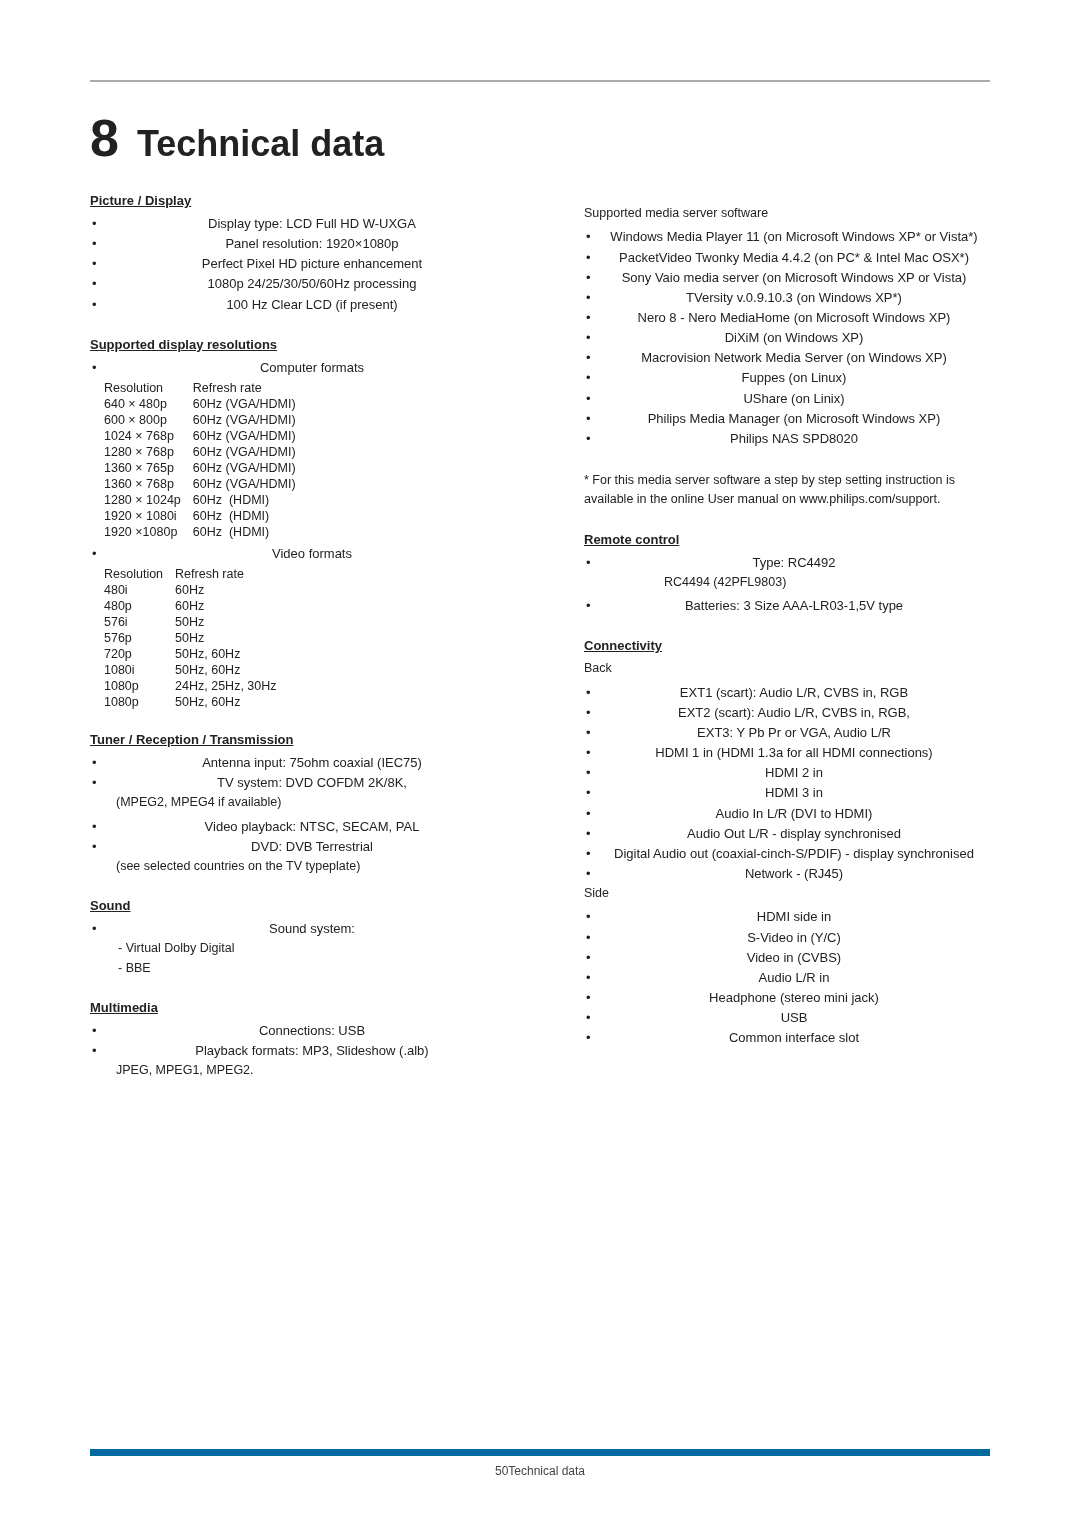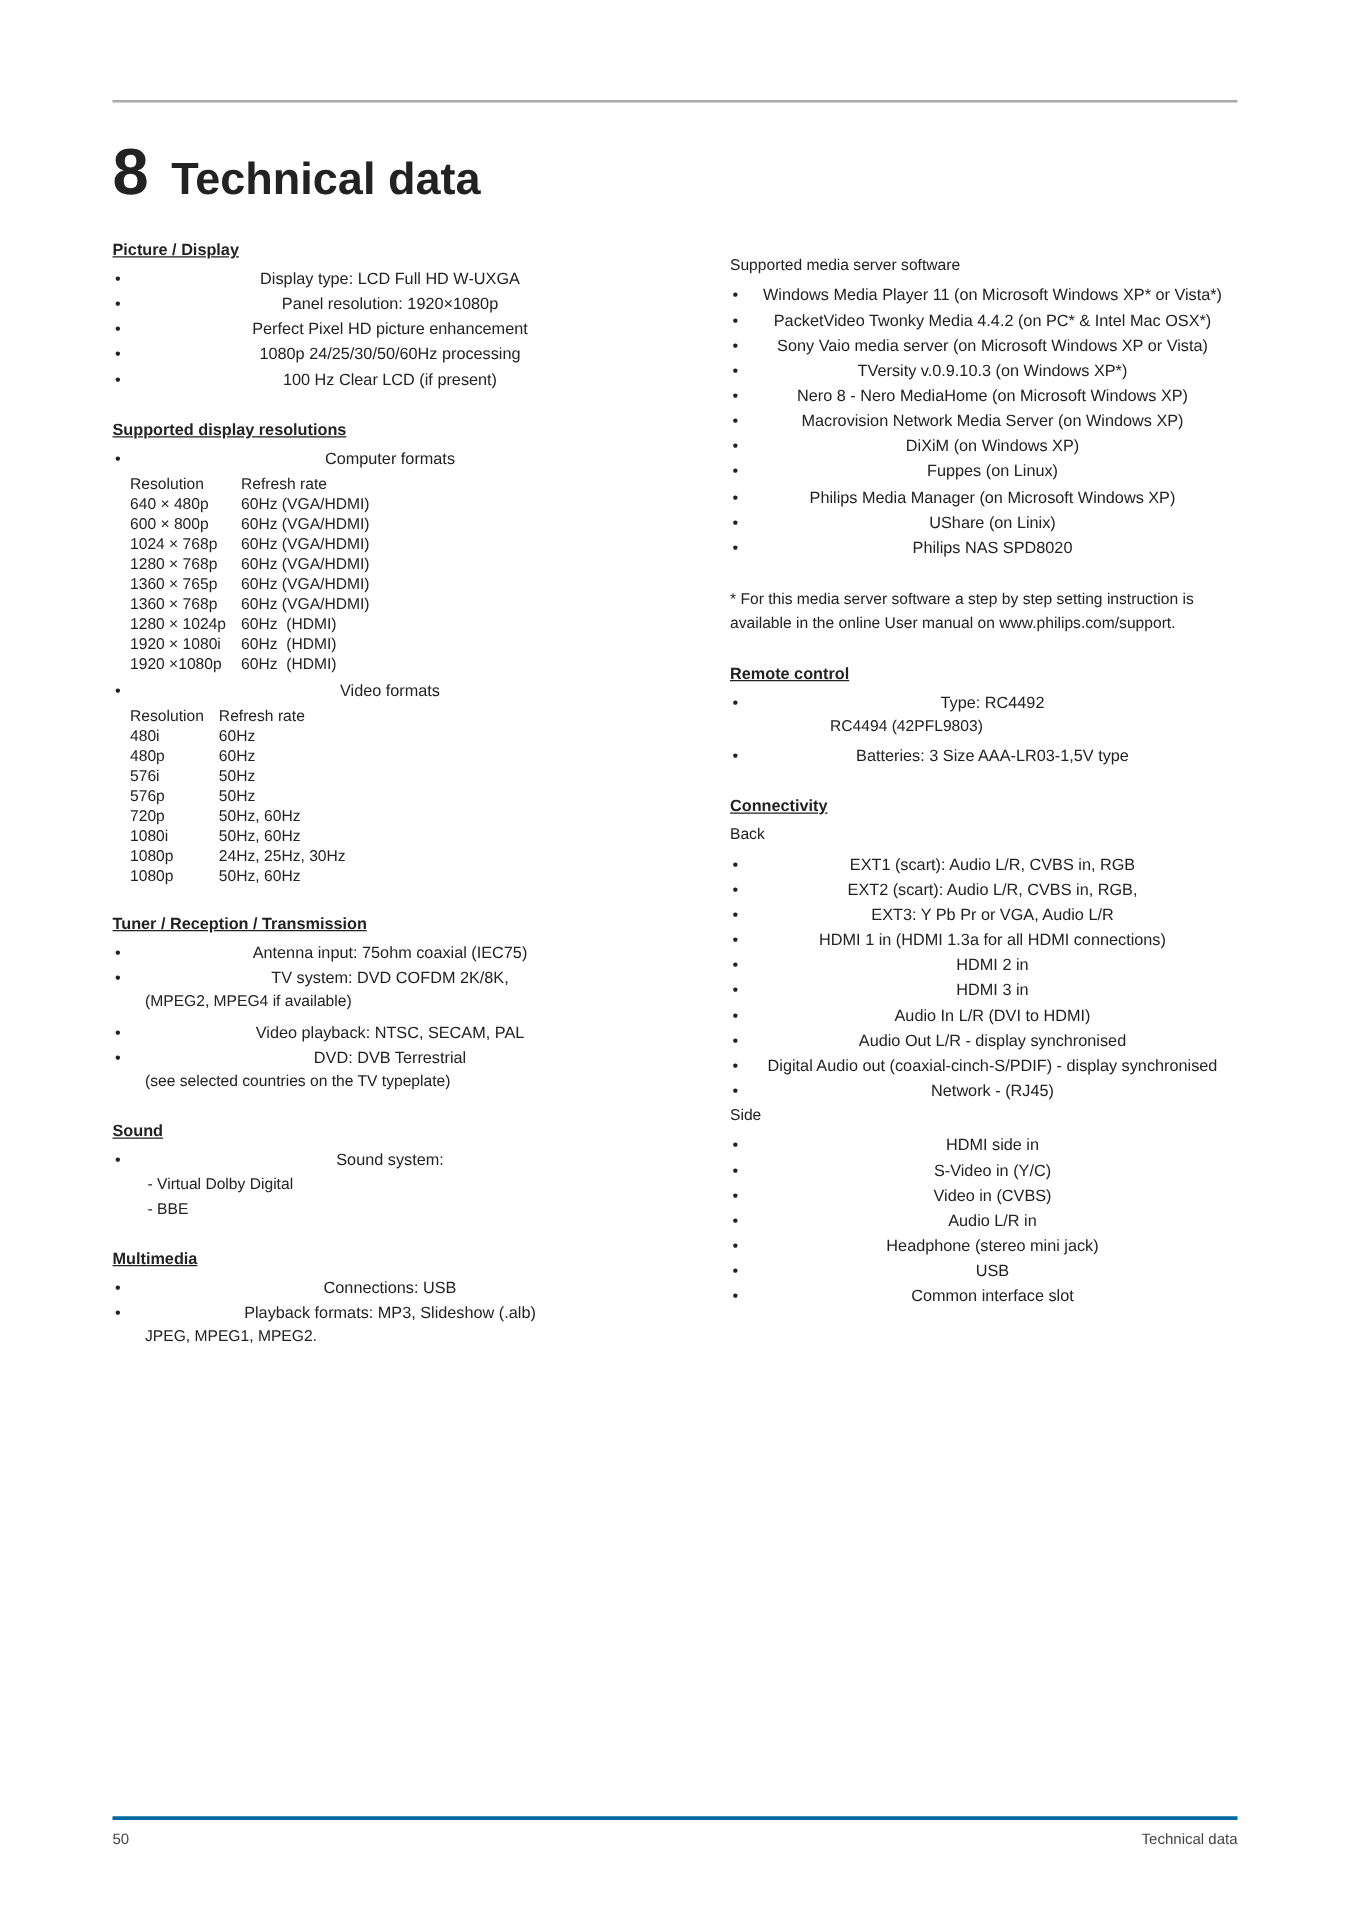--- a/index.html
+++ b/index.html
@@ -129,25 +129,25 @@
       left: 90px;
       right: 90px;
       display: flex;
       justify-content: space-between;
       align-items: flex-end;
       font-size: 12px;
       color: #444;
     }
 
     .footer-line {
-      border-top: 3px solid #0369a1;
+      border-top: 7px solid #0369a1;
       padding-top: 8px;
       width: 100%;
       display: flex;
-      justify-content: space-between;
+      justify-content: center;
     }
   </style>
 </head>
 <body>
 
 <div class="page">
   <div class="page-border-top"></div>
 
   <div class="chapter-heading">
     <span class="chapter-number">8</span>
@@ -289,25 +289,25 @@
 
     <div class="col-right">
 
       <div class="section">
         <div class="plain-text">Supported media server software</div>
         <div class="bullet-item">Windows Media Player 11 (on Microsoft Windows XP* or Vista*)</div>
         <div class="bullet-item">PacketVideo Twonky Media 4.4.2 (on PC* &amp; Intel Mac OSX*)</div>
         <div class="bullet-item">Sony Vaio media server (on Microsoft Windows XP or Vista)</div>
         <div class="bullet-item">TVersity v.0.9.10.3 (on Windows XP*)</div>
         <div class="bullet-item">Nero 8 - Nero MediaHome (on Microsoft Windows XP)</div>
+        <div class="bullet-item">DiXiM (on Windows XP)</div>
         <div class="bullet-item">Macrovision Network Media Server (on Windows XP)</div>
-        <div class="bullet-item">DiXiM (on Windows XP)</div>
         <div class="bullet-item">Fuppes (on Linux)</div>
+        <div class="bullet-item">UShare (on Linix)</div>
         <div class="bullet-item">Philips Media Manager (on Microsoft Windows XP)</div>
-        <div class="bullet-item">UShare (on Linix)</div>
         <div class="bullet-item">Philips NAS SPD8020</div>
       </div>
 
       <div class="section">
         <div class="plain-text">* For this media server software a step by step setting instruction is available in the online User manual on www.philips.com/support.</div>
       </div>
 
 
       <div class="section">
         <div class="section-title">Remote control</div>

